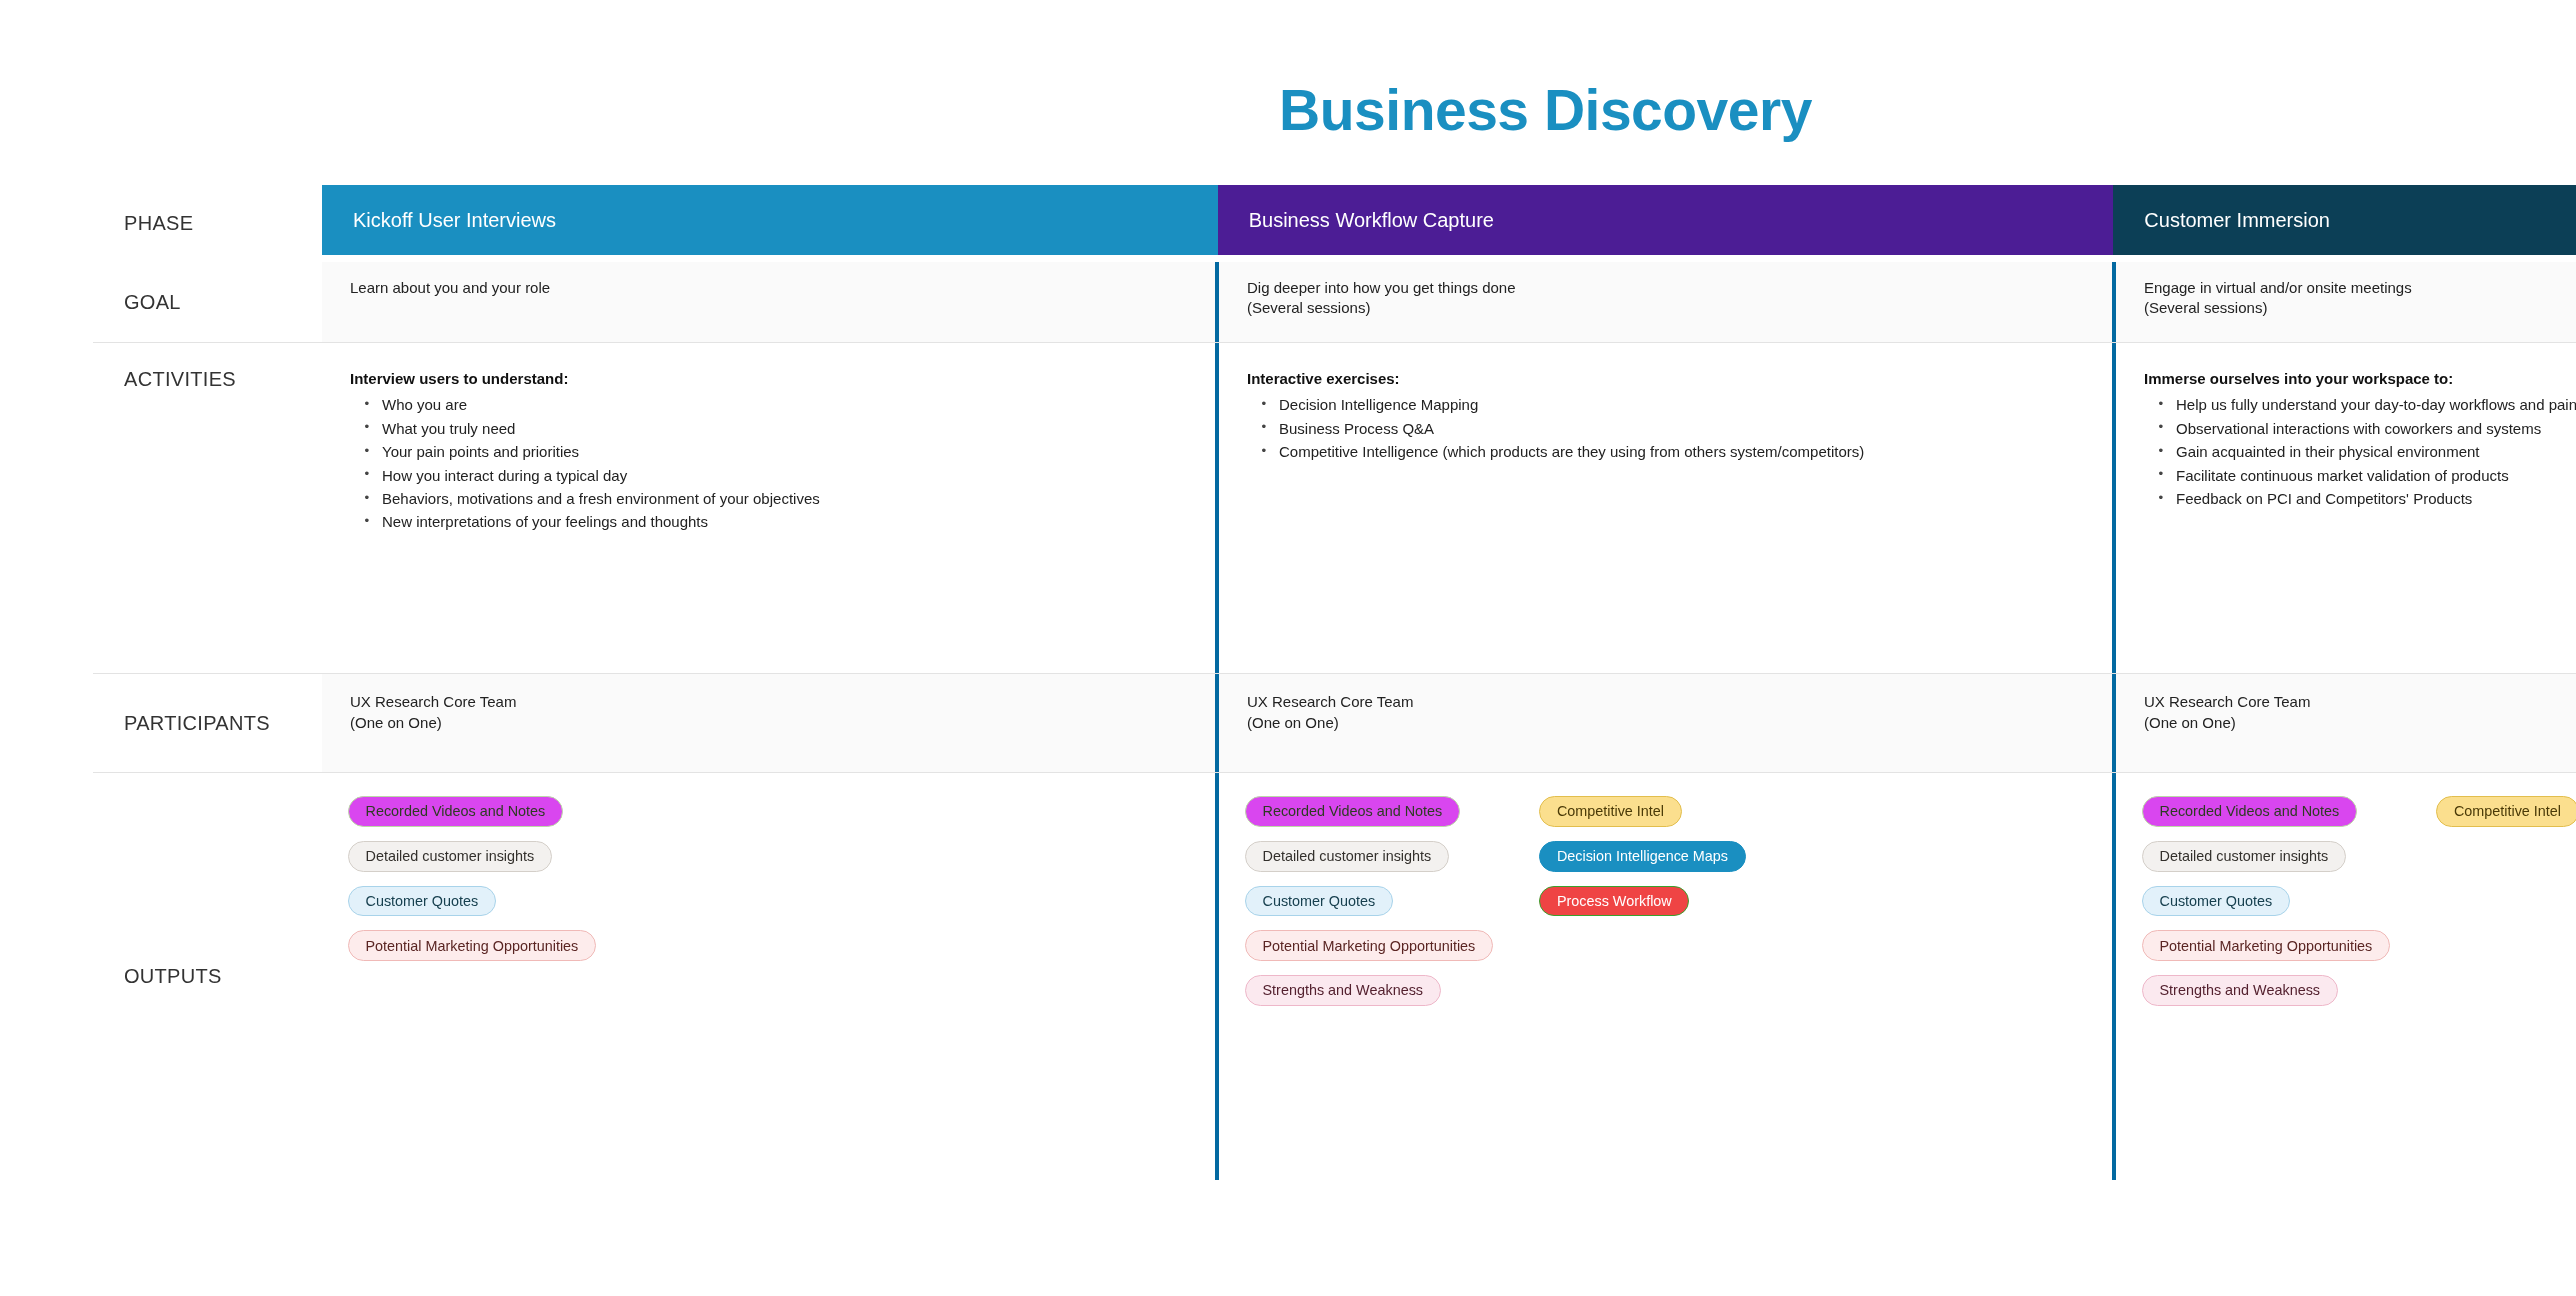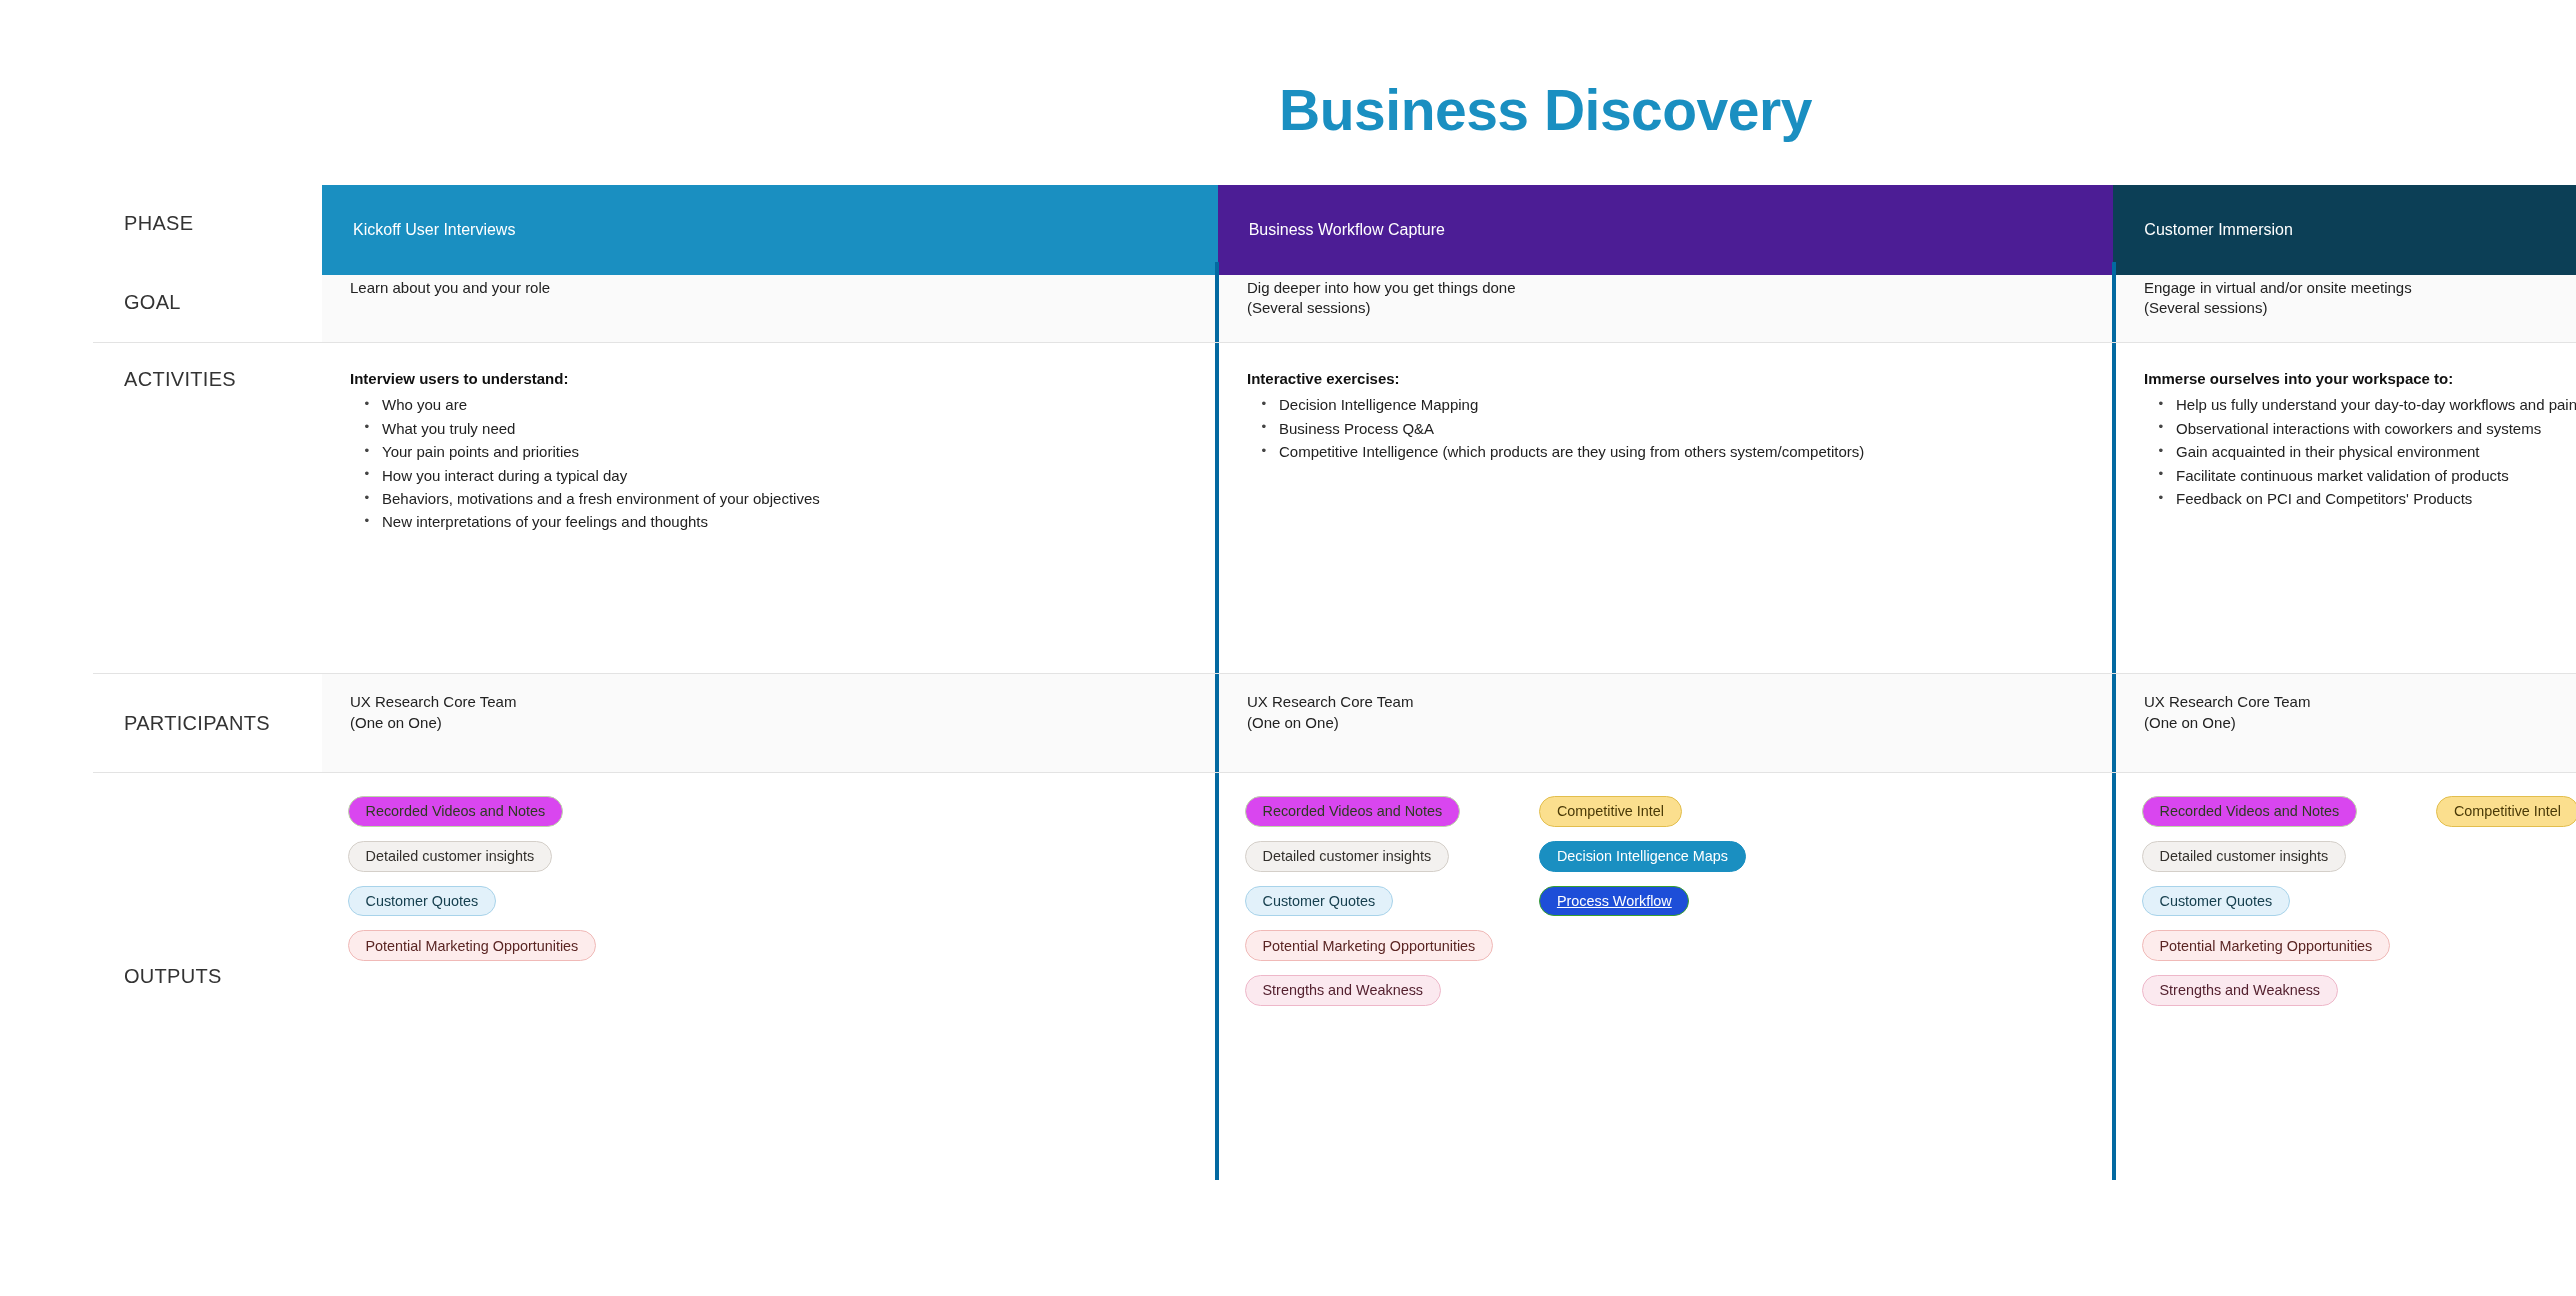--- a/index.html
+++ b/index.html
@@ -63,27 +63,27 @@
 
   
   .row-header {
     height: 77px;
   }
   .row-header .rowlabel {
     align-items: center;
     padding-top: 0;
   }
   .hdr {
-    height: 90px;
+    height: 70px;
     display: flex;
     align-items: center;
     padding-left: 31px;
     box-sizing: border-box;
     color: #ffffff;
-    font-size: 16px;
+    font-size: 20px;
   }
   .hdr-1 { background: #1a8fc1; }
   .hdr-2 { background: #4c1d95; }
   .hdr-3 { background: #0c3f56; }
 
   
   .row-goal {
     height: 80px;
     background: #fafafa;
     border-bottom: 1px solid #e3e3e3;
@@ -196,21 +196,21 @@
     line-height: 1;
     box-sizing: border-box;
   }
   .chip-green  { background: #d946ef; border-color: #bcd9a6; color: #2d3c22; }
   .chip-gray   { background: #f3f1ef; border-color: #d4cfc9; color: #33302c; }
   .chip-blue   { background: #e2f1fa; border-color: #a8d3ea; color: #17404f; }
   .chip-red    { background: #fdecec; border-color: #f0b9b7; color: #5a2523; }
   .chip-pink   { background: #fbe9ef; border-color: #eeb7c9; color: #54212f; }
   .chip-yellow { background: #fbdf8e; border-color: #e2be4d; color: #4a3a07; }
   .chip-teal   { background: #1a8fc1; border-color: #1a8fc1; color: #ffffff; }
-  .chip-grass  { background: #1d4ed8; border-color: #3aa12d; color: #ffffff; text-decoration: underline; }
+  .chip-grass  { background: #ef4444; border-color: #3aa12d; color: #ffffff; }
 </style>
 </head>
 <body>
 
 <div class="page">
 
   <div class="title">Business Discovery</div>
 
   <div class="grid">
 

